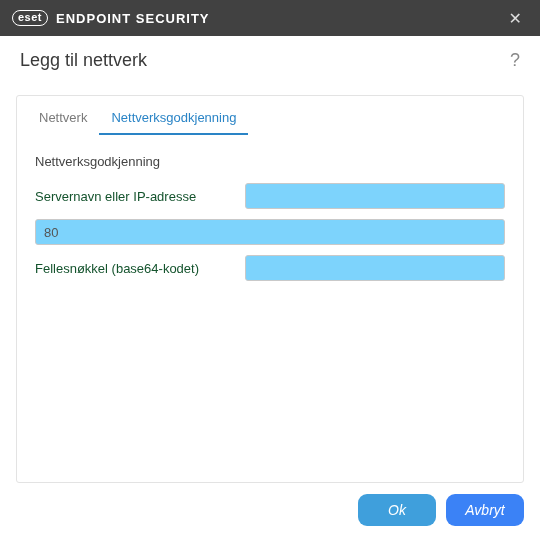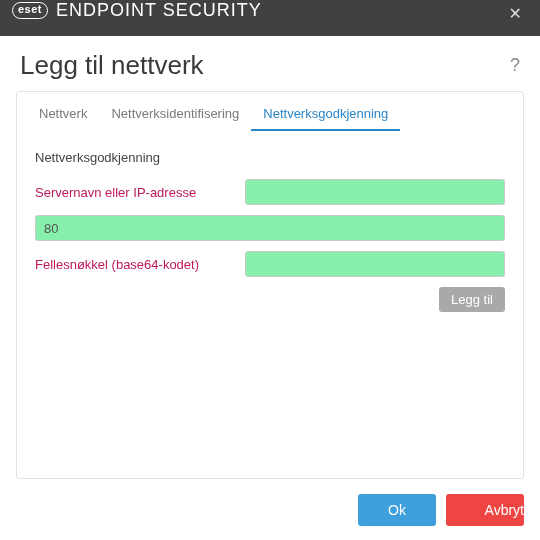--- a/index.html
+++ b/index.html
@@ -9,67 +9,67 @@
     width: 540px;
     height: 540px;
     overflow: hidden;
     color: #333;
   }
   .titlebar {
     height: 36px;
     background: #414141;
     color: #fff;
     display: flex;
-    align-items: flex-start;
+    align-items: center;
     padding: 0 12px;
     justify-content: space-between;
   }
   .titlebar-left { display: flex; align-items: center; gap: 8px; }
   .brand-logo {
     display: inline-flex;
     align-items: center;
     font-weight: bold;
     font-size: 11px;
     letter-spacing: 0.5px;
     border: 1.5px solid #fff;
     border-radius: 10px;
     padding: 0px 5px 1px 5px;
     line-height: 1.2;
   }
   .brand-text {
-    font-size: 18px;
+    font-size: 13px;
     letter-spacing: 1px;
-    font-weight: 400;
+    font-weight: 700;
   }
   .close-x {
     font-size: 16px;
     color: #ddd;
     cursor: pointer;
     padding: 4px 6px;
     font-weight: 300;
   }
   .header {
     display: flex;
     align-items: center;
     justify-content: space-between;
     padding: 14px 20px 10px 20px;
   }
   .header h1 {
-    font-size: 26px;
+    font-size: 18px;
     font-weight: 400;
     color: #3a3a3a;
     text-align: center;
   }
   .help-icon {
     color: #888;
     font-size: 18px;
     cursor: pointer;
   }
   .panel {
-    margin: 0 16px;
+    margin: 14px 16px;
     border: 1px solid #e3e3e3;
     border-radius: 3px;
     background: #fff;
     height: 388px;
     display: flex;
     flex-direction: column;
   }
   .tabs {
     display: flex;
     padding: 8px 10px 0 10px;
@@ -97,31 +97,31 @@
     margin-bottom: 14px;
   }
   .row {
     display: flex;
     align-items: center;
     margin-bottom: 10px;
   }
   .row label {
     width: 210px;
     font-size: 13px;
-    color: #be185d;
+    color: #14532d;
   }
   .row input {
     flex: 1;
     height: 26px;
     border: 1px solid #c9c9c9;
     border-radius: 3px;
     padding: 0 8px;
     font-size: 13px;
     color: #555;
-    background: #86efac;
+    background: #7dd3fc;
   }
   .action-row {
     display: flex;
     justify-content: flex-end;
     gap: 6px;
     margin-top: 2px;
   }
   .btn-sm {
     background: #a9a9a9;
     color: #fff;
@@ -135,48 +135,48 @@
     position: absolute;
     bottom: 14px;
     right: 16px;
     display: flex;
     gap: 10px;
   }
   .btn {
     min-width: 78px;
     height: 32px;
     border: none;
-    border-radius: 3px;
+    border-radius: 9px;
     font-size: 14px;
     cursor: pointer;
     color: #fff;
+    font-style: italic;
   }
   .btn-primary { background: #3f9fdc; }
-  .btn-secondary { background: #ef4444; text-align: right; }
+  .btn-secondary { background: #3b82f6; }
 </style>
 </head>
 <body>
 
 <div class="titlebar">
   <div class="titlebar-left">
     <span class="brand-logo">eset</span>
     <span class="brand-text">ENDPOINT SECURITY</span>
   </div>
   <span class="close-x">✕</span>
 </div>
 
 <div class="header">
   <h1>Legg til nettverk</h1>
   <span class="help-icon">?</span>
 </div>
 
 <div class="panel">
   <div class="tabs">
     <div class="tab">Nettverk</div>
-    <div class="tab">Nettverksidentifisering</div>
     <div class="tab active">Nettverksgodkjenning</div>
   </div>
 
   <div class="form-area">
     <div class="section-title">Nettverksgodkjenning</div>
 
     <div class="row">
       <label>Servernavn eller IP-adresse</label>
       <input type="text" value="" style="">
     </div>
@@ -184,21 +184,20 @@
     <div class="row">
       <input type="text" value="80" style="">
     </div>
 
     <div class="row">
       <label>Fellesnøkkel (base64-kodet)</label>
       <input type="text" value="" style="">
     </div>
 
     <div class="action-row">
-      <button class="btn-sm">Legg til</button>
     </div>
   </div>
 </div>
 
 <div class="footer">
   <button class="btn btn-primary">Ok</button>
   <button class="btn btn-secondary">Avbryt</button>
 </div>
 
 </body></html>

